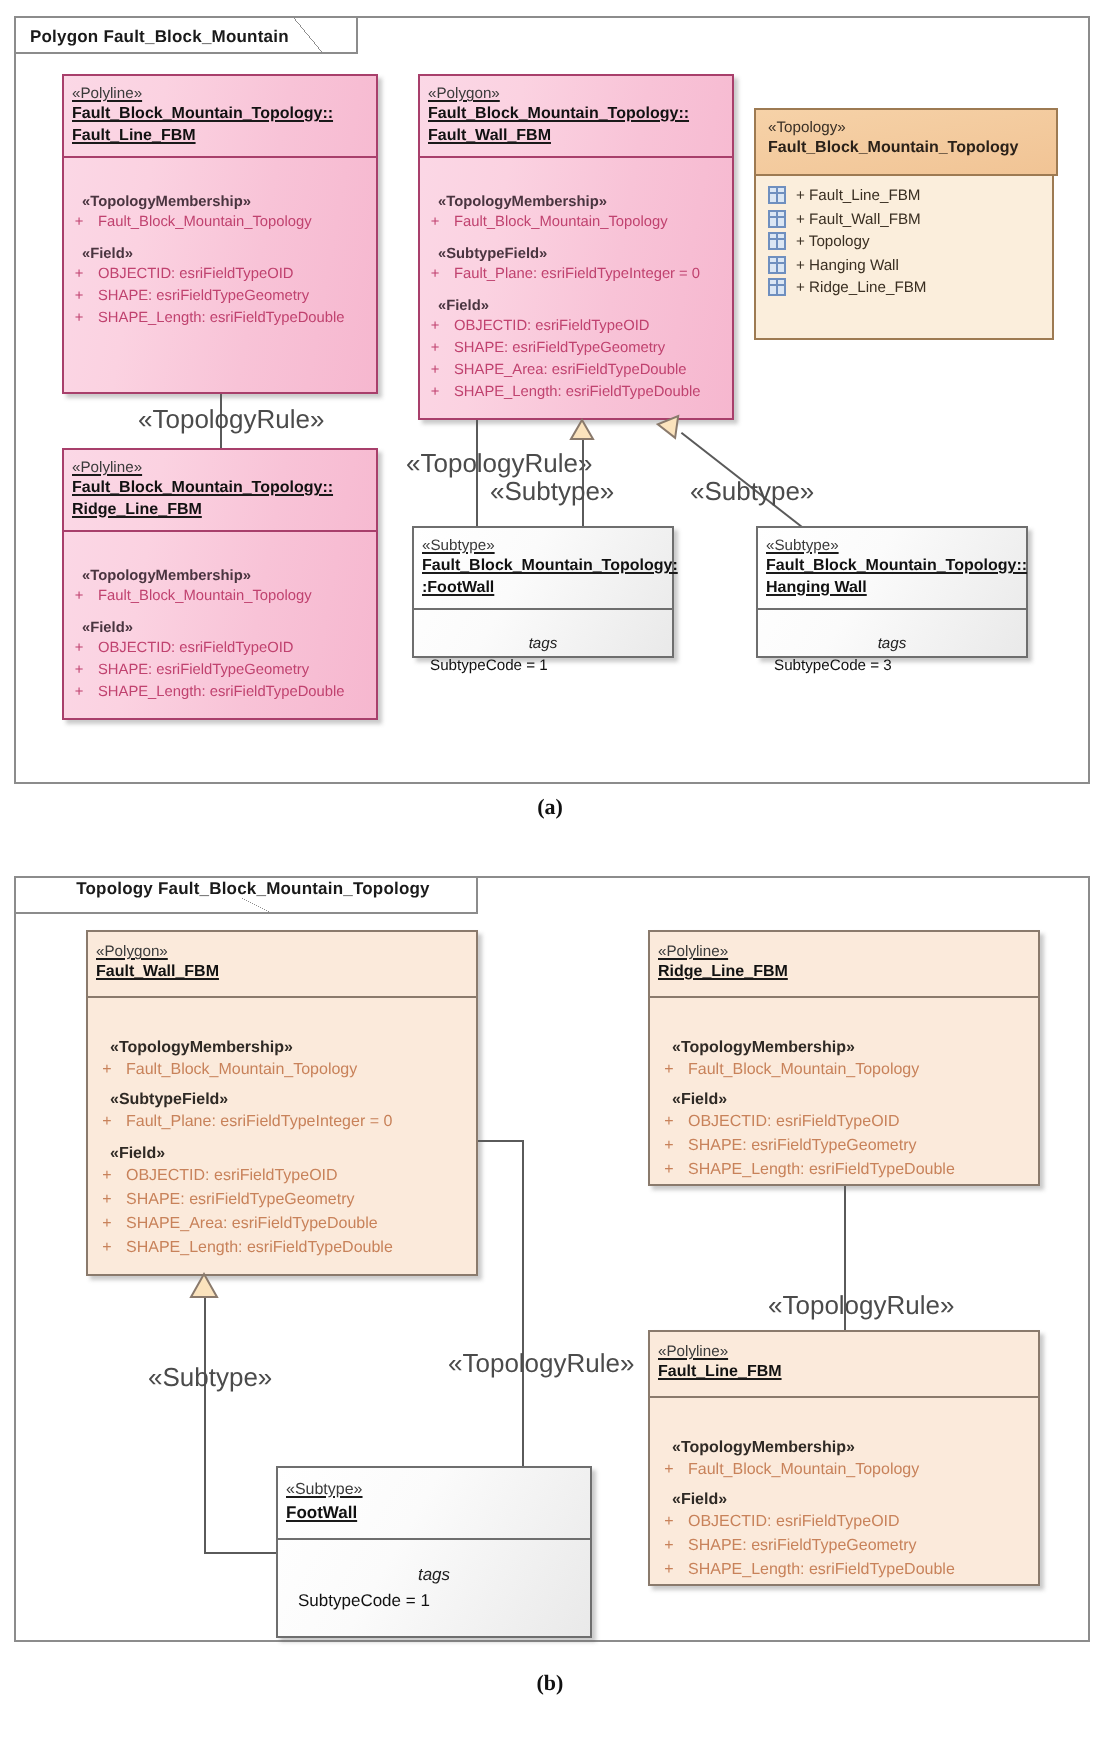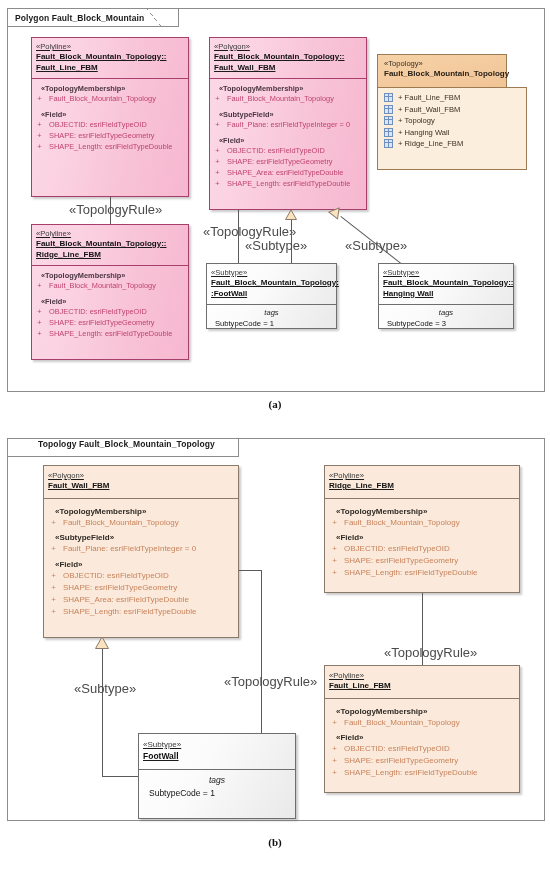--- a/index.html
+++ b/index.html
@@ -33,21 +33,21 @@
   }
   .cls .hdr{
     box-sizing:border-box;width:100%;
     text-align:left;padding:4px 4px 5px;
     border-bottom:1px solid #6e6e6e;
     line-height:1.32;
     text-decoration:underline;
   }
   .cls .stereo{font-size:7.6px;color:#3a3a3a;}
   .cls .cname{font-size:8px;font-weight:bold;color:#111;}
-  .cls .body{box-sizing:border-box;padding:5px 4px 6px 4px;}
+  .cls .body{box-sizing:border-box;padding:5px 4px 6px 4px;margin-top:12px;}
 
   .grp{font-size:7.4px;font-weight:bold;margin:0 0 1px 5px;}
   .grp.gap{margin-top:5px;}
   .attr{font-size:7.4px;display:flex;gap:6px;margin:0 0 .5px 0;line-height:1.45;}
   .attr .vis{width:7px;text-align:center;flex:none;}
   .attr .txt{white-space:nowrap;}
 
   
   .pink{background:linear-gradient(100deg,#fbd8e6 0%,#fbd2e1 28%,#f8c3d7 62%,#f6b7cf 100%);border-color:#a83f6b;}
   .pink .hdr{border-bottom-color:#a83f6b;}
@@ -184,21 +184,21 @@
         <span class="txt">SHAPE_Area: esriFieldTypeDouble</span>
       </div>
       <div class="attr">
         <span class="vis">+</span>
         <span class="txt">SHAPE_Length: esriFieldTypeDouble</span>
       </div>
     </div>
   </div>
 
   <div class="tpkg" style="left:377px;top:54px;width:150px;height:116px;">
-    <div class="tphdr" style="width:130px;height:34px;">
+    <div class="tphdr" style="width:152px;height:34px;">
       <span class="stereo">«Topology»</span>
       <span class="cname">Fault_Block_Mountain_Topology</span>
     </div>
     <div class="tpbody" style="left:0;top:33px;width:150px;height:83px;">
       <div class="tprow">
         <span class="tpicon"></span>
         <span class="tplbl">+ Fault_Line_FBM</span>
       </div>
       <div class="tprow">
         <span class="tpicon"></span>

